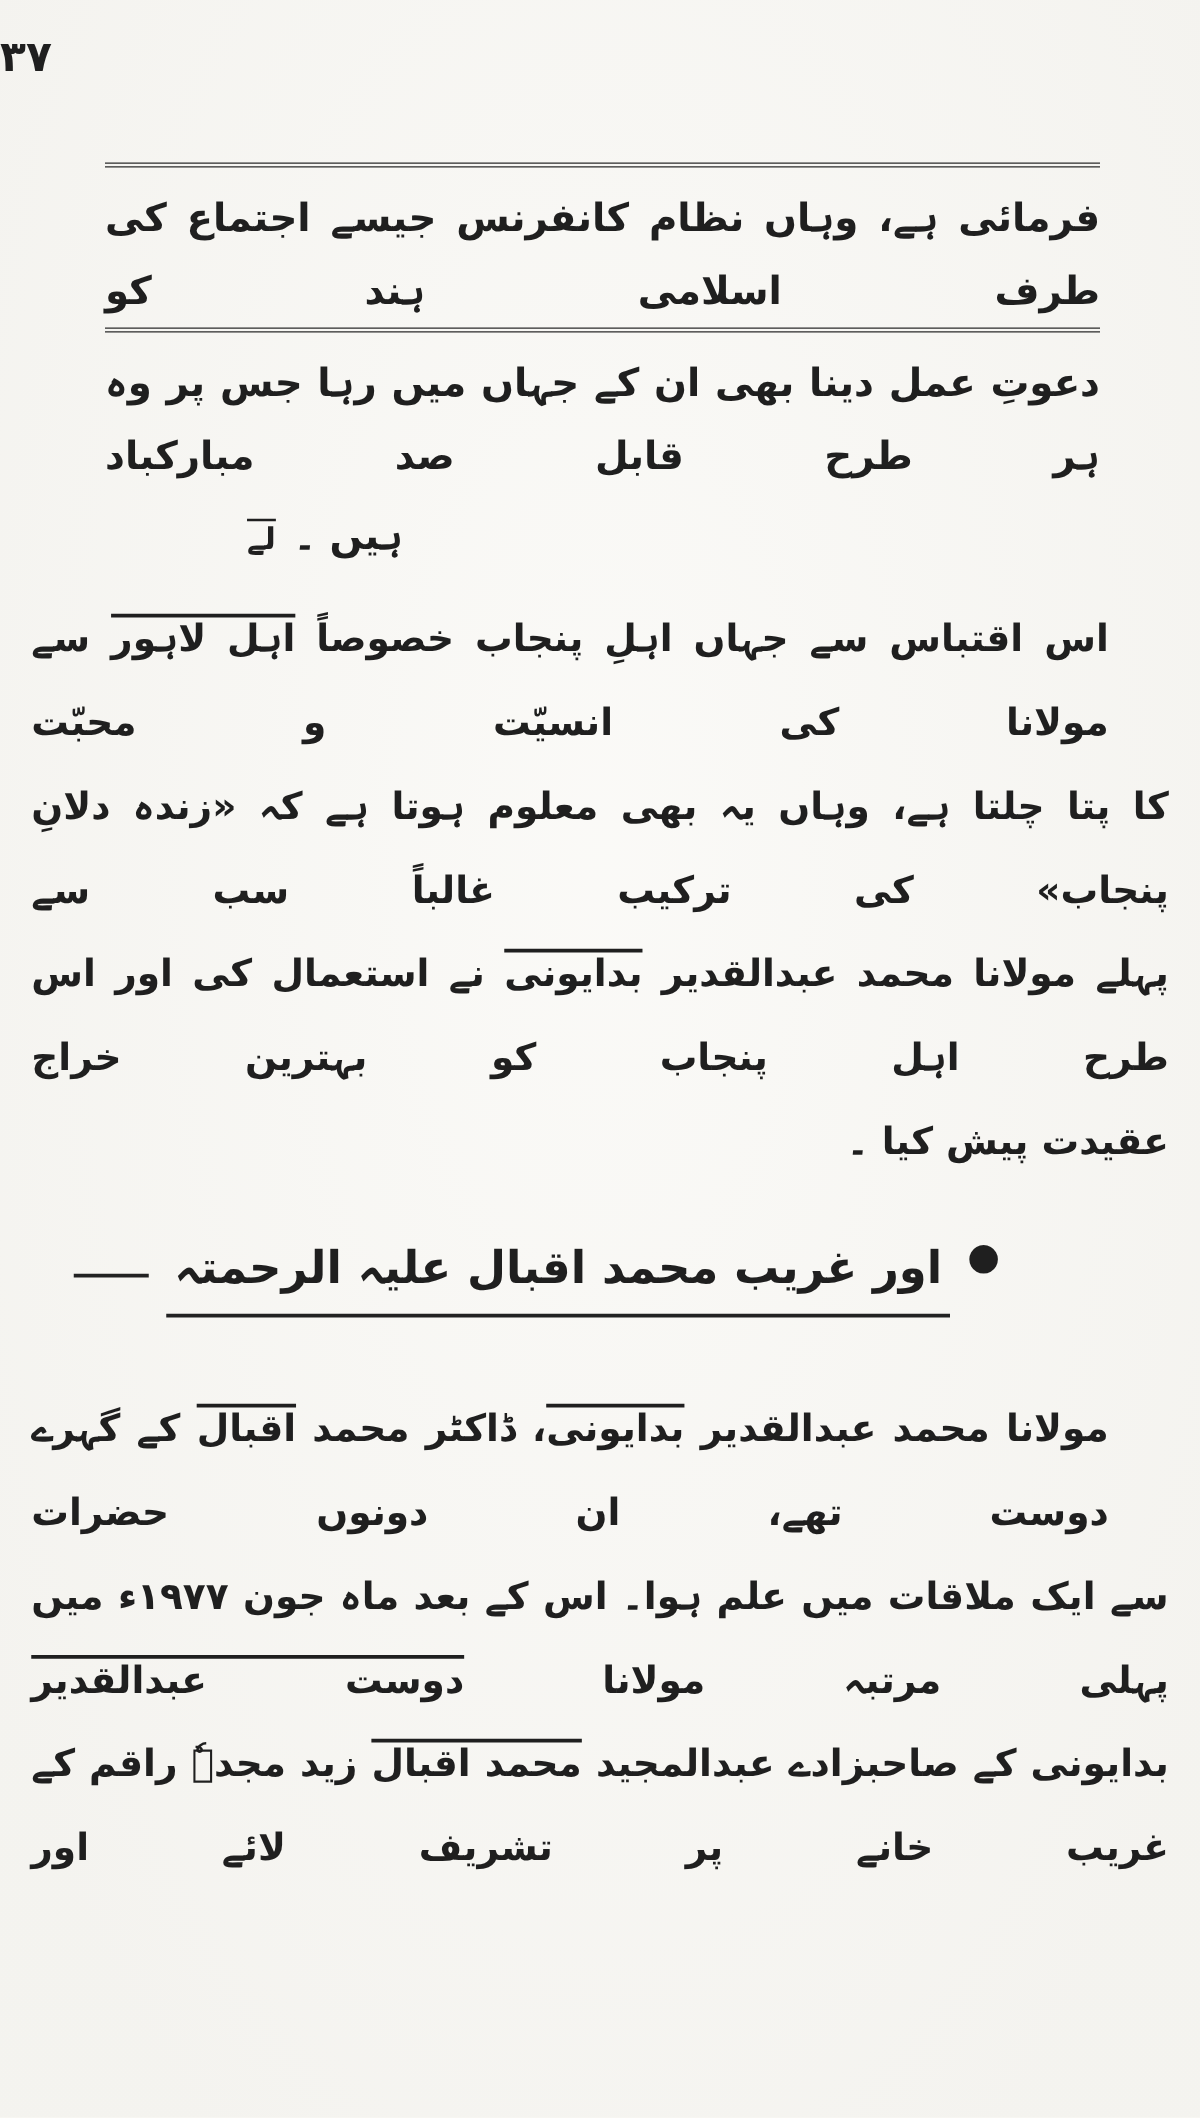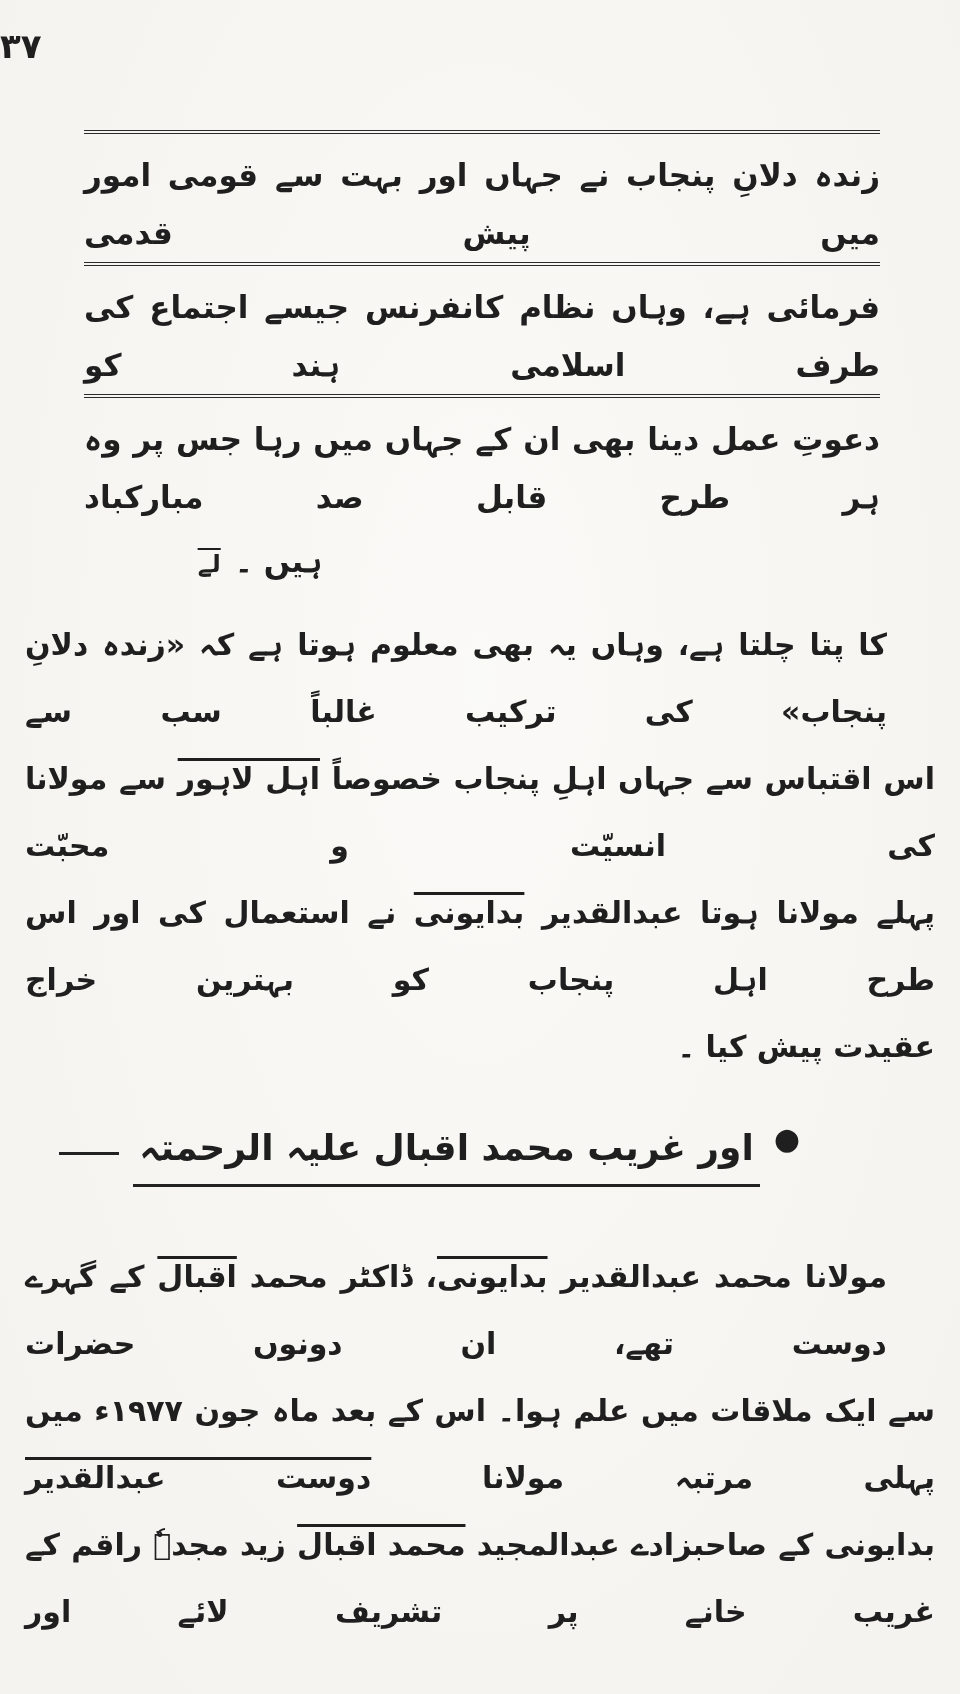--- a/index.html
+++ b/index.html
@@ -102,33 +102,32 @@
   .para2{margin-top:56px;}
 </style>
 </head>
 <body>
 
 <div class="page">
 
   <div class="page-number">۳۷</div>
 
   <div class="quote">
-      <div class="t-line"><span>زندہ دلانِ پنجاب نے جہاں اور بہت سے قومی امور میں پیش قدمی</span></div>
       <div class="t-line"><span>فرمائی ہے، وہاں نظام کانفرنس جیسے اجتماع کی طرف اسلامی ہند کو</span></div>
       <div class="t-line"><span>دعوتِ عمل دینا بھی ان کے جہاں میں رہا جس پر وہ ہر طرح قابل صد مبارکباد</span></div>
     </div>
 
   <div class="quote-last">
     <span>ہیں ۔</span><span class="fn-marker">لے</span>
   </div>
 
   <div class="para" data-short-last="true">
+      <div class="t-line"><span>اس اقتباس سے جہاں اہلِ پنجاب خصوصاً </span><span class="ovl">اہل لاہور</span><span> سے مولانا کی انسیّت و محبّت</span></div>
       <div class="t-line"><span>کا پتا چلتا ہے، وہاں یہ بھی معلوم ہوتا ہے کہ «زندہ دلانِ پنجاب» کی ترکیب غالباً سب سے</span></div>
-      <div class="t-line"><span>اس اقتباس سے جہاں اہلِ پنجاب خصوصاً </span><span class="ovl">اہل لاہور</span><span> سے مولانا کی انسیّت و محبّت</span></div>
-      <div class="t-line"><span>پہلے مولانا ہوتا عبدالقدیر </span><span class="ovl">بدایونی</span><span> نے استعمال کی اور اس طرح اہل پنجاب کو بہترین خراج</span></div>
+      <div class="t-line"><span>پہلے مولانا محمد عبدالقدیر </span><span class="ovl">بدایونی</span><span> نے استعمال کی اور اس طرح اہل پنجاب کو بہترین خراج</span></div>
       <div class="t-line"><span>عقیدت پیش کیا ۔</span></div>
     </div>
 
   <div class="heading">
     <span class="heading-bullet">●</span>
     <span class="heading-text">اور غریب محمد اقبال علیہ الرحمتہ</span>
     <span class="heading-dash"></span>
   </div>
 
   <div class="para para2">

